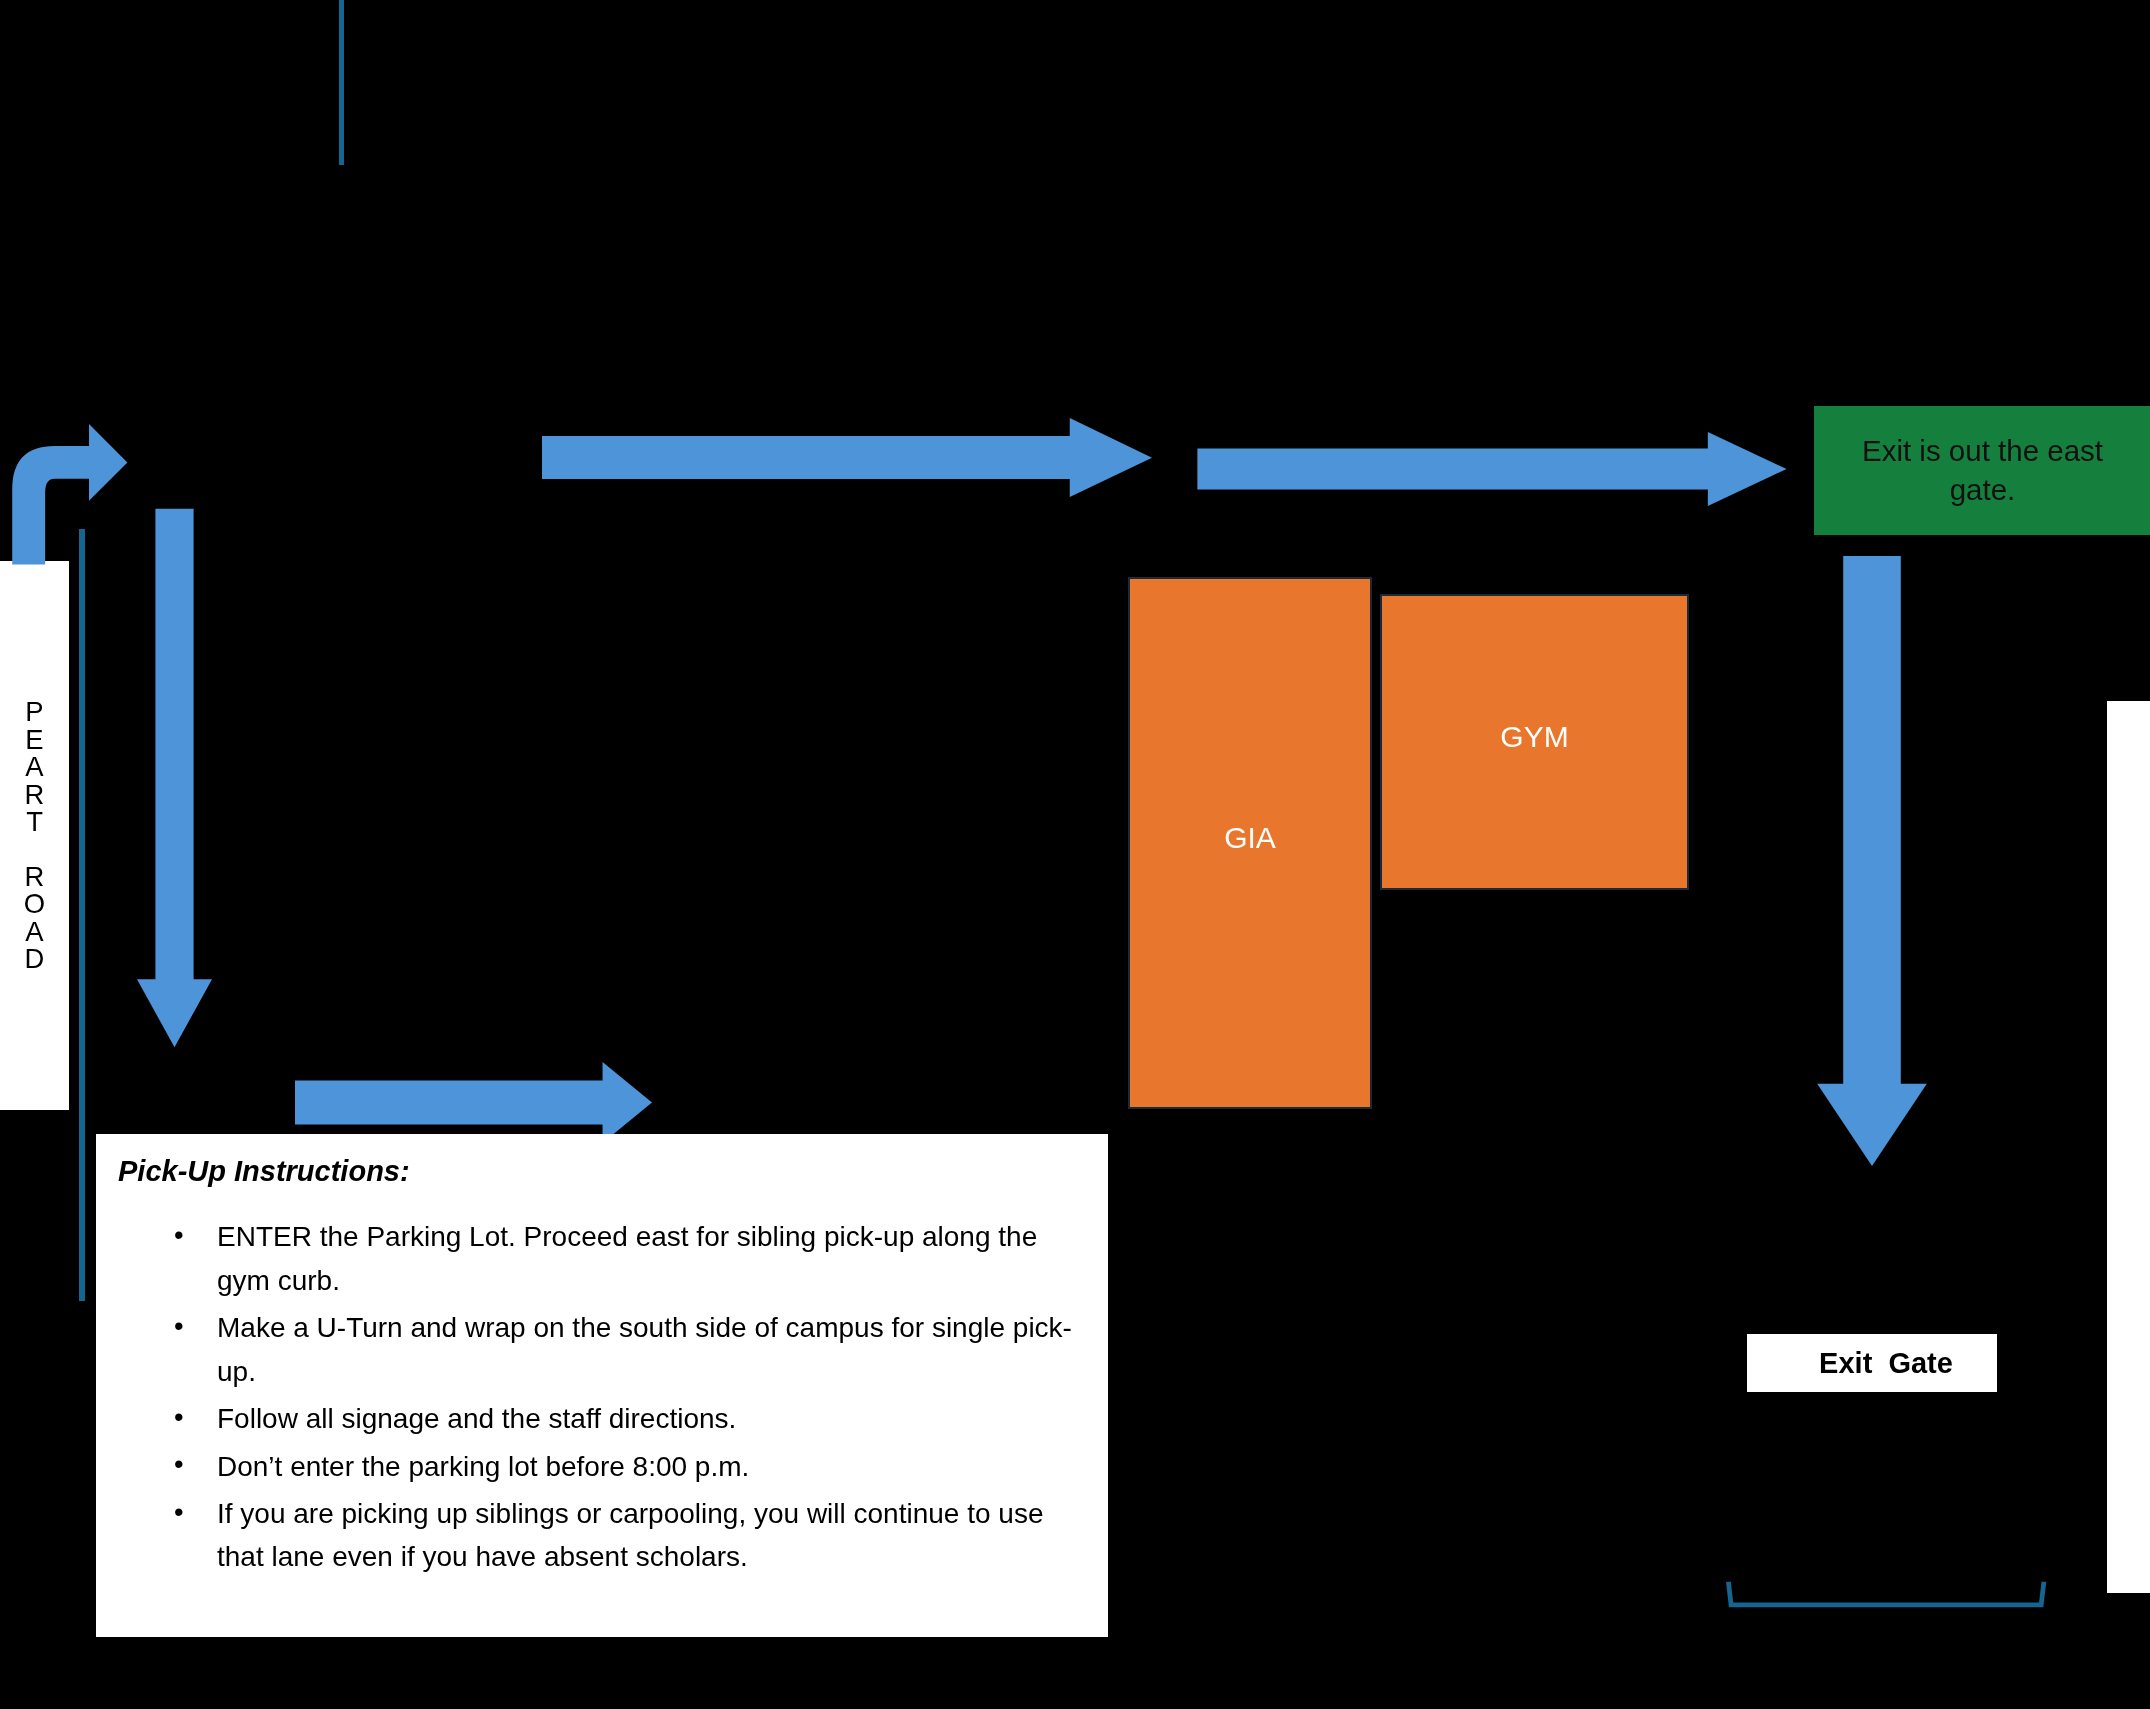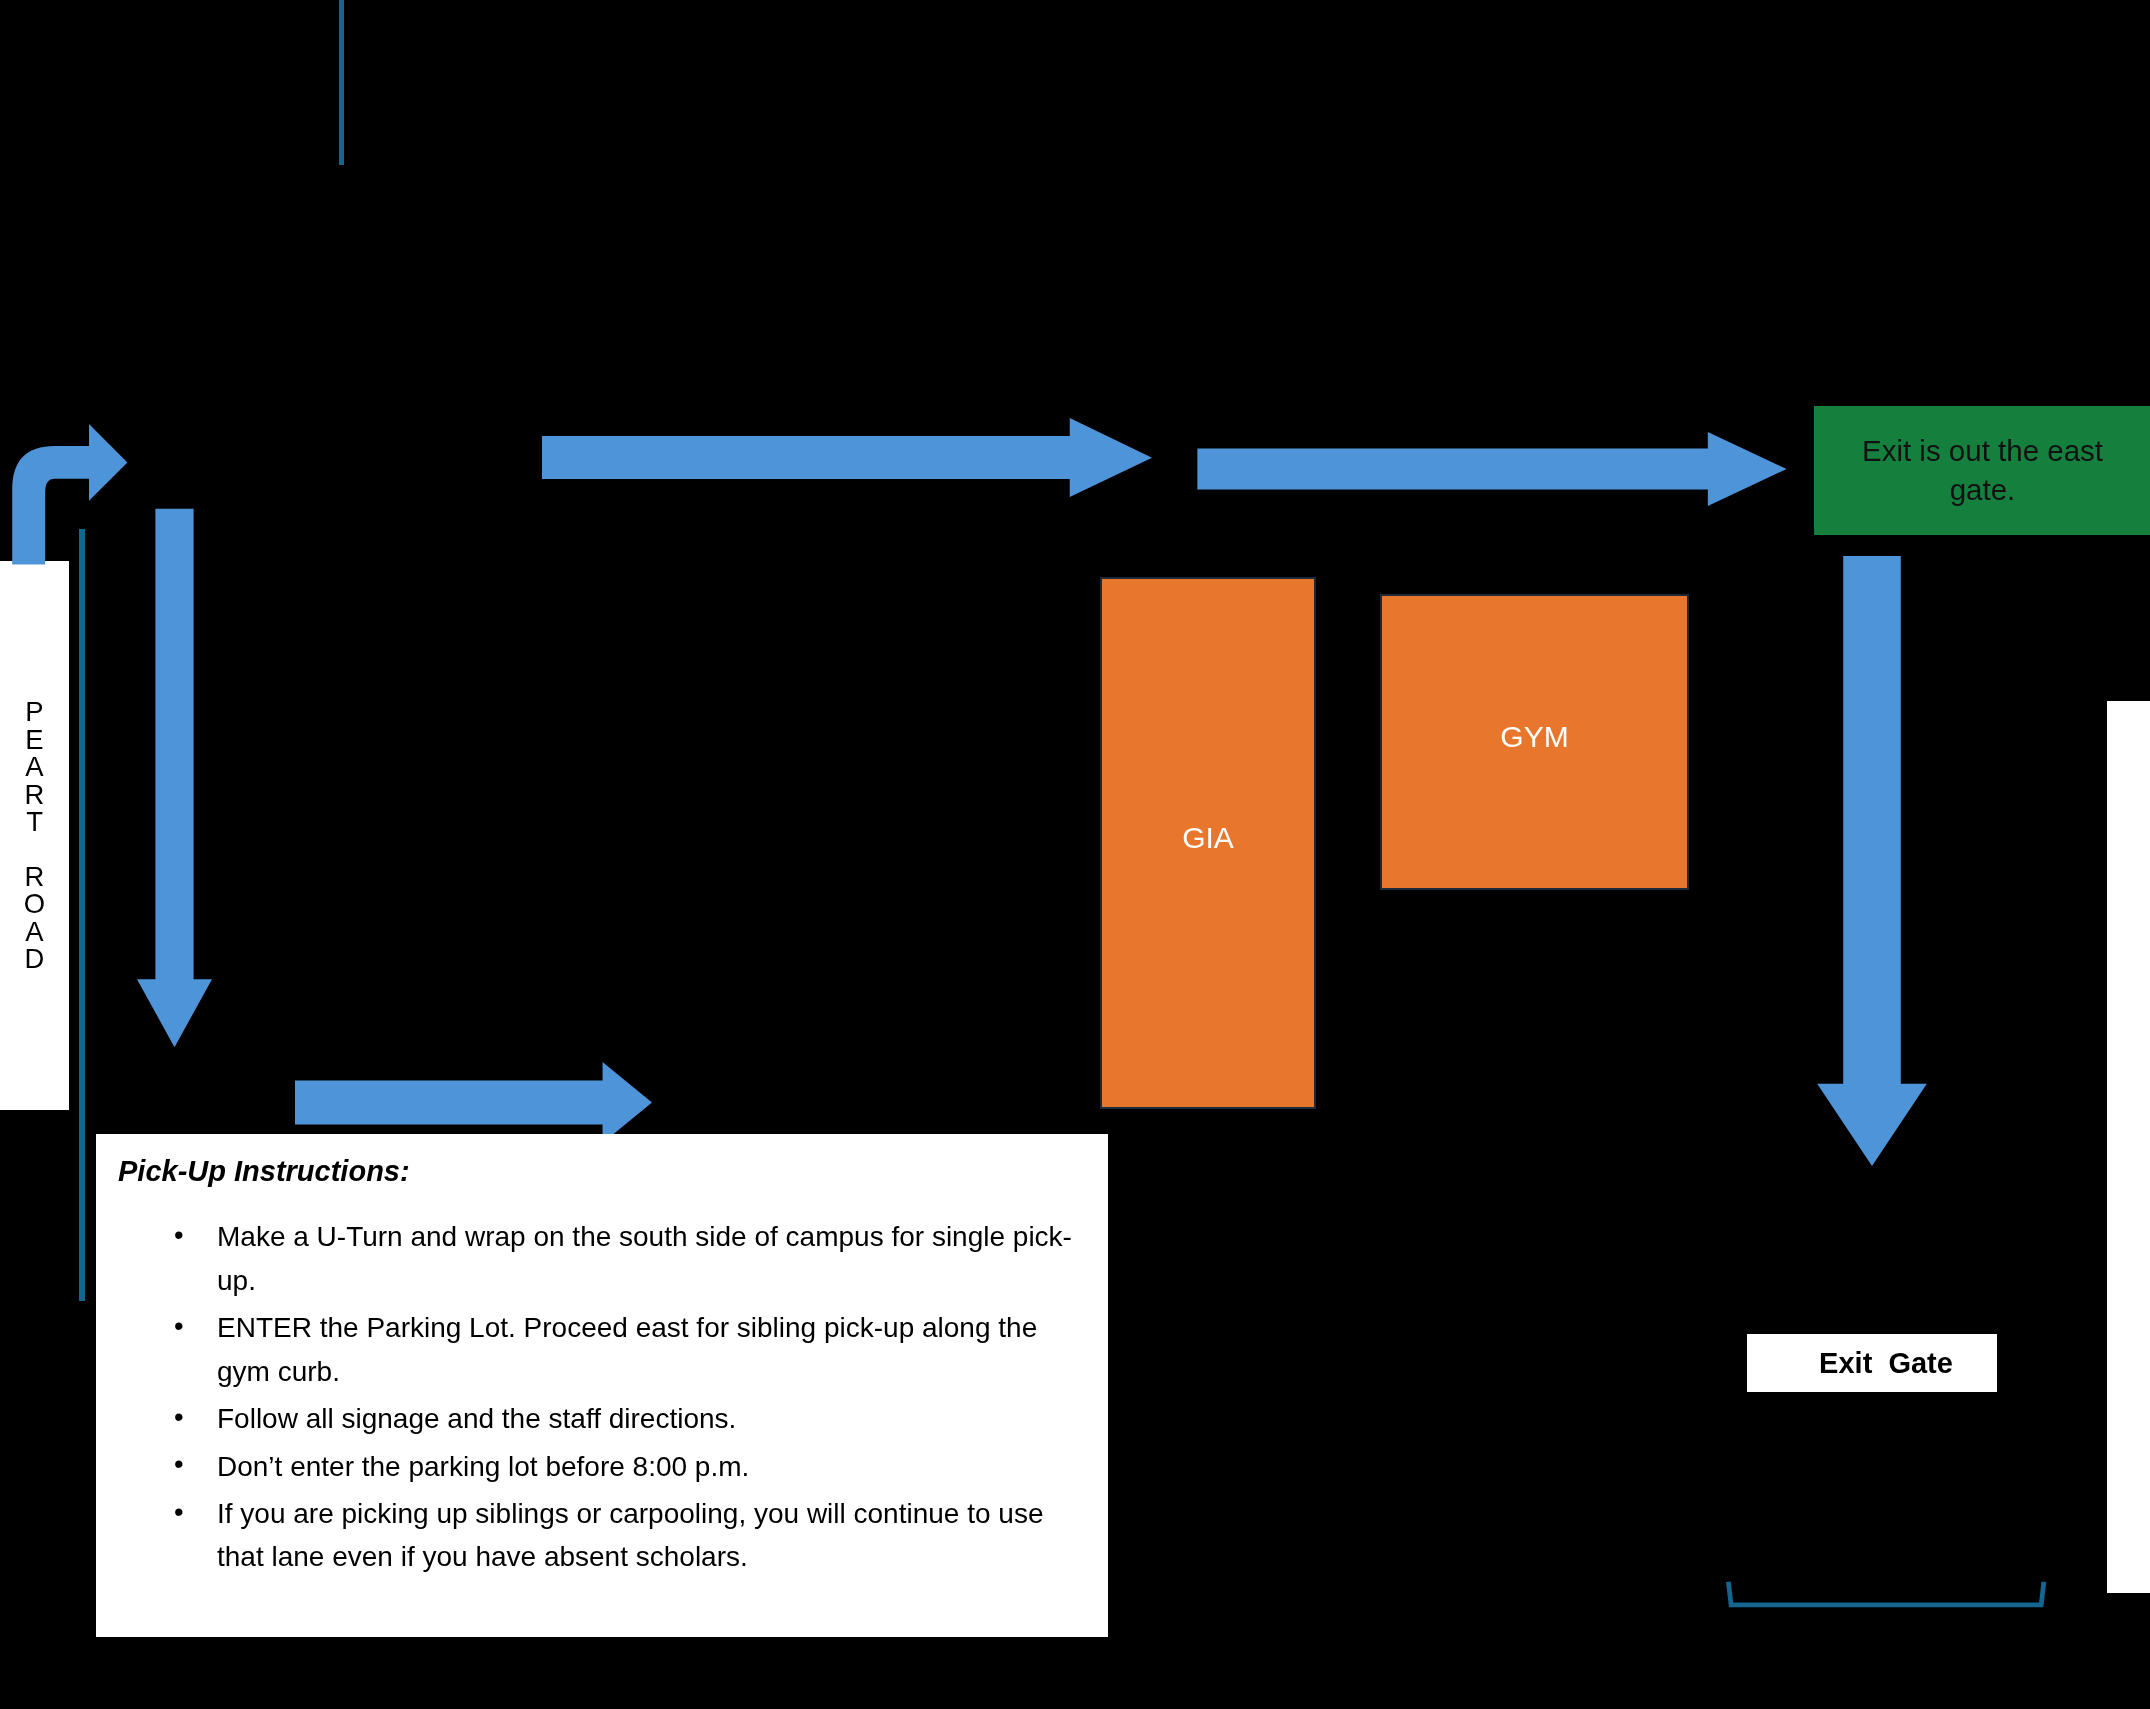--- a/index.html
+++ b/index.html
@@ -101,23 +101,23 @@
     background: #E8762C;
     border: 2.7px solid #1B2A38;
     box-sizing: border-box;
     display: flex;
     align-items: center;
     justify-content: center;
     color: #ffffff;
     font-size: 30px;
   }
   #building-gia {
-    left: 1100px;
+    left: 1128px;
     top: 577px;
-    width: 216px;
+    width: 244px;
     height: 532px;
   }
   #building-gym {
     left: 1380px;
     top: 594px;
     width: 309px;
     height: 296px;
   }
   .building .bld-label { transform: translateY(-5.5px); }
 
@@ -243,22 +243,22 @@
 
   <div class="abs" id="exit-gate">
     <span class="gate-text">Exit  Gate</span>
   </div>
 
   <div class="abs" id="right-panel"></div>
 
   <div class="abs" id="instructions">
     <div class="ins-title">Pick-Up Instructions:</div>
     <ul>
+      <li>ENTER the Parking Lot. Proceed east for sibling pick-up along the gym curb.</li>
       <li>Make a U-Turn and wrap on the south side of campus for single pick-up.</li>
-      <li>ENTER the Parking Lot. Proceed east for sibling pick-up along the gym curb.</li>
       <li>Follow all signage and the staff directions.</li>
       <li>Don’t enter the parking lot before 8:00 p.m.</li>
       <li>If you are picking up siblings or carpooling, you will continue to use that lane even if you have absent scholars.</li>
     </ul>
   </div>
 
 </div>
 
 
 </body></html>

